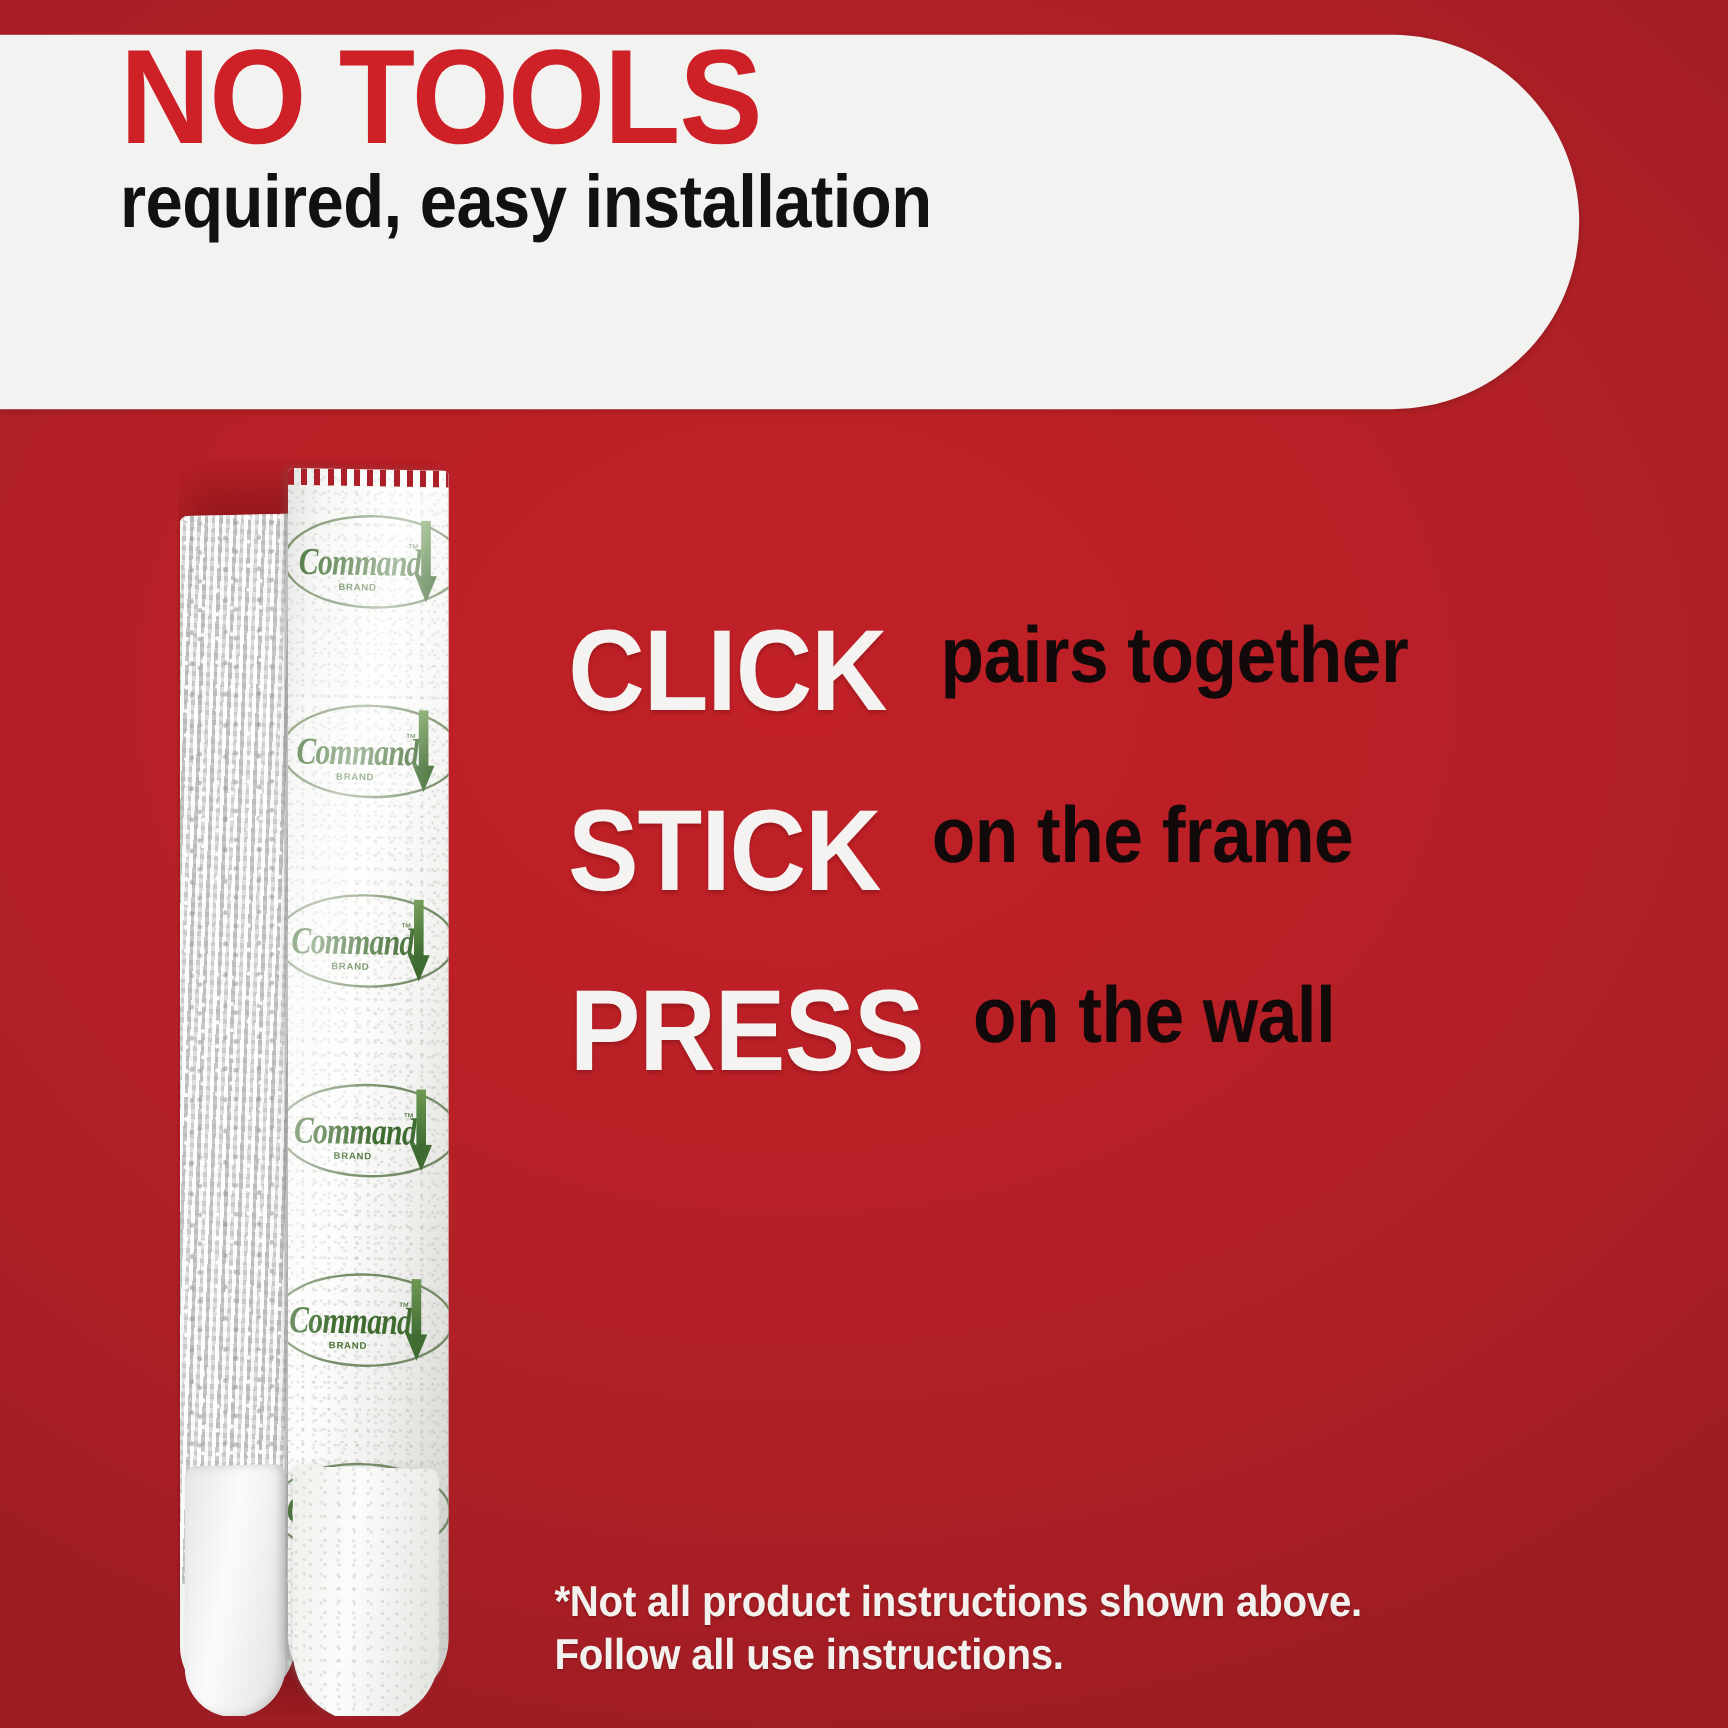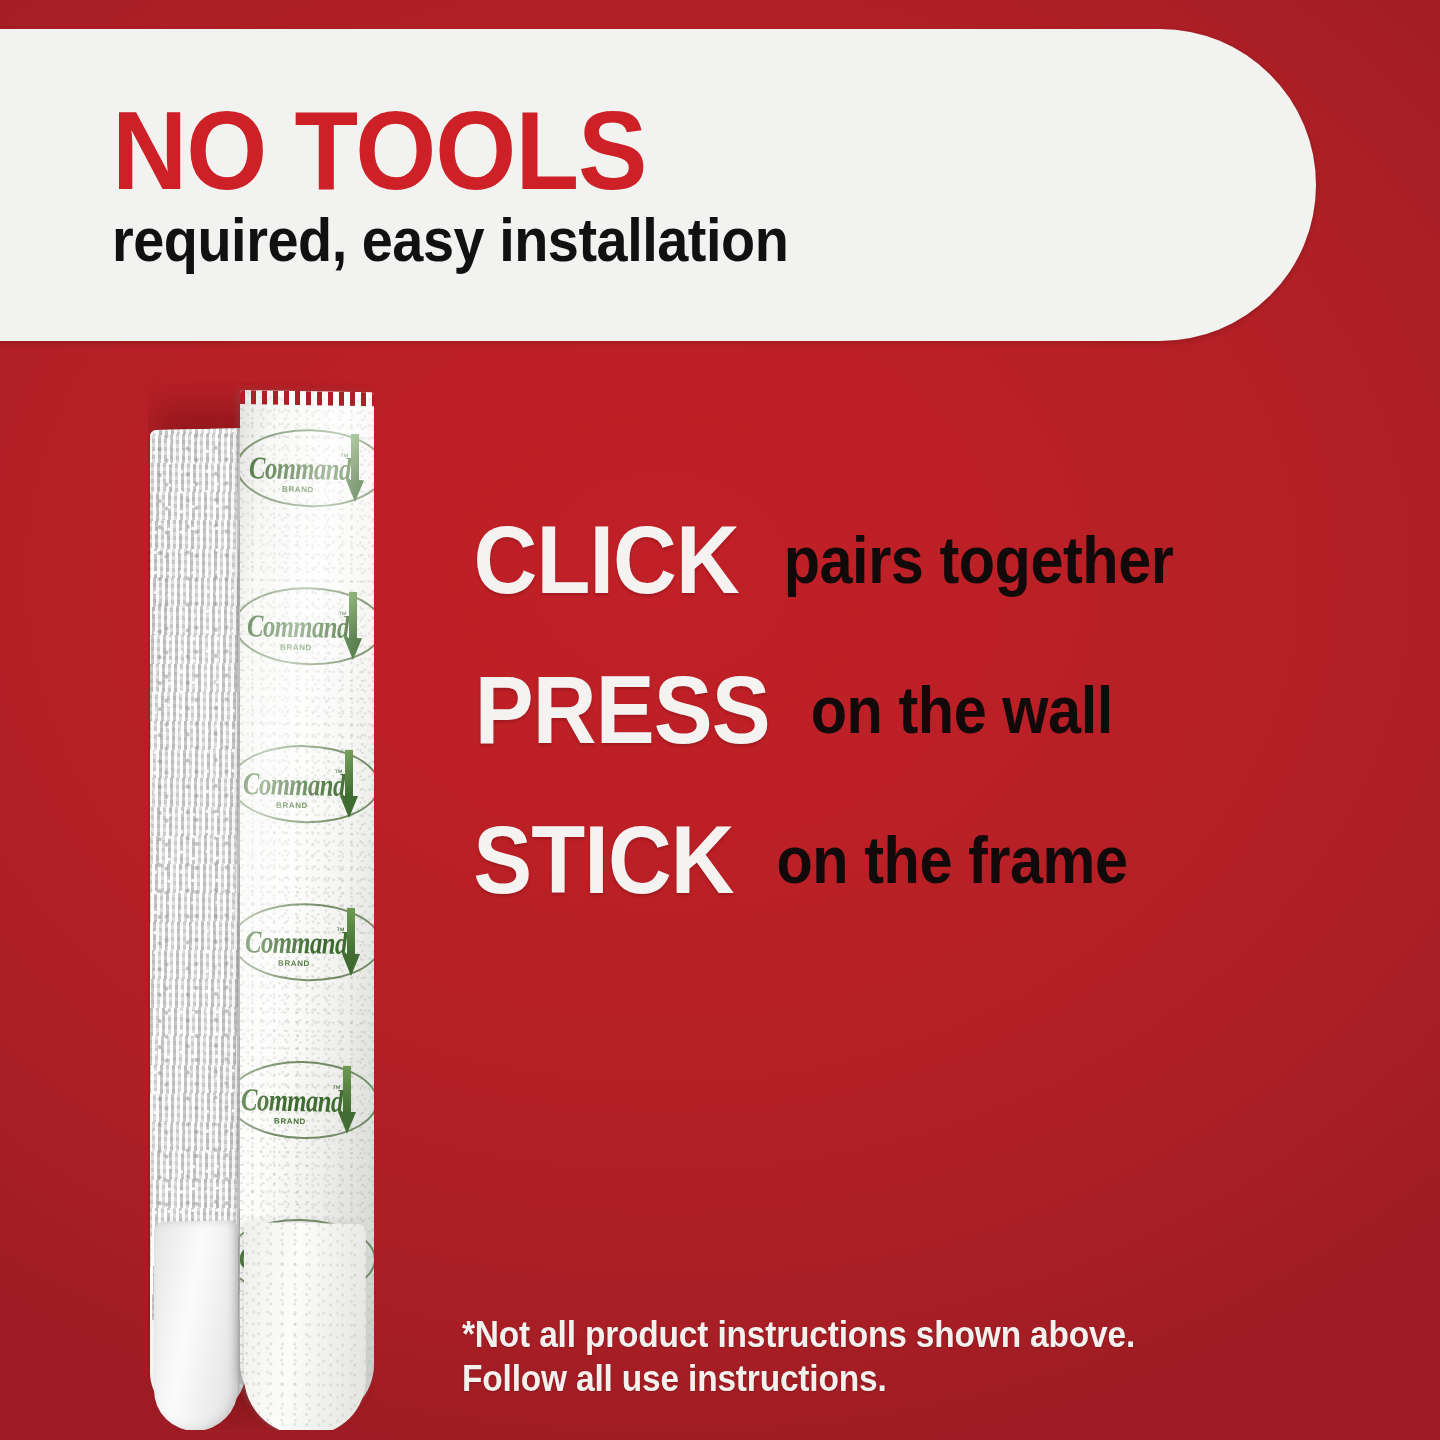--- a/index.html
+++ b/index.html
@@ -33,24 +33,23 @@
     position:absolute;
     left:0; top:29px;
     width:1316px; height:312px;
     background:#F2F2F0;
     border-top-right-radius:156px;
     border-bottom-right-radius:156px;
     box-shadow:0 2px 5px rgba(0,0,0,0.16);
   }
   #banner-inner {
     position:absolute;
-    left:112px; top:0;
+    left:100px; top:0;
     width:1000px; height:100%;
     display:flex; flex-direction:column;
-    justify-content:center;
   }
   #headline {
     font-family:"Liberation Sans Narrow","Liberation Sans", sans-serif;
     font-weight:bold;
     font-size:112px;
     line-height:0.92;
     letter-spacing:-1px;
     color:#CE2027;
     transform:scaleX(0.93);
     transform-origin:left center;
@@ -70,21 +69,21 @@
   }
 
   
   #steps {
     position:absolute;
     left:462px; top:512px;
     width:900px;
   }
   .step {
     display:flex;
-    align-items:center;
+    align-items:flex-start;
     margin-bottom:54px;
     white-space:nowrap;
   }
   .step:last-child { margin-bottom:0; }
   .step-action {
     font-family:"Liberation Sans Narrow","Liberation Sans", sans-serif;
     font-weight:bold;
     font-size:96px;
     line-height:1.0;
     letter-spacing:-1px;
@@ -432,27 +431,27 @@
   </div>
 
   <div id="steps">
 
     <div class="step">
       <span class="step-action">CLICK</span>
       <span class="step-detail">pairs together</span>
     </div>
 
     <div class="step">
+      <span class="step-action">STICK</span>
+      <span class="step-detail">on the frame</span>
+    </div>
+
+    <div class="step">
       <span class="step-action">PRESS</span>
       <span class="step-detail">on the wall</span>
-    </div>
-
-    <div class="step">
-      <span class="step-action">STICK</span>
-      <span class="step-detail">on the frame</span>
     </div>
 
 
   </div>
 
   <div id="footnote">
     <span class="fn-line">*Not all product instructions shown above.</span>
     <span class="fn-line">Follow all use instructions.</span>
   </div>
 

